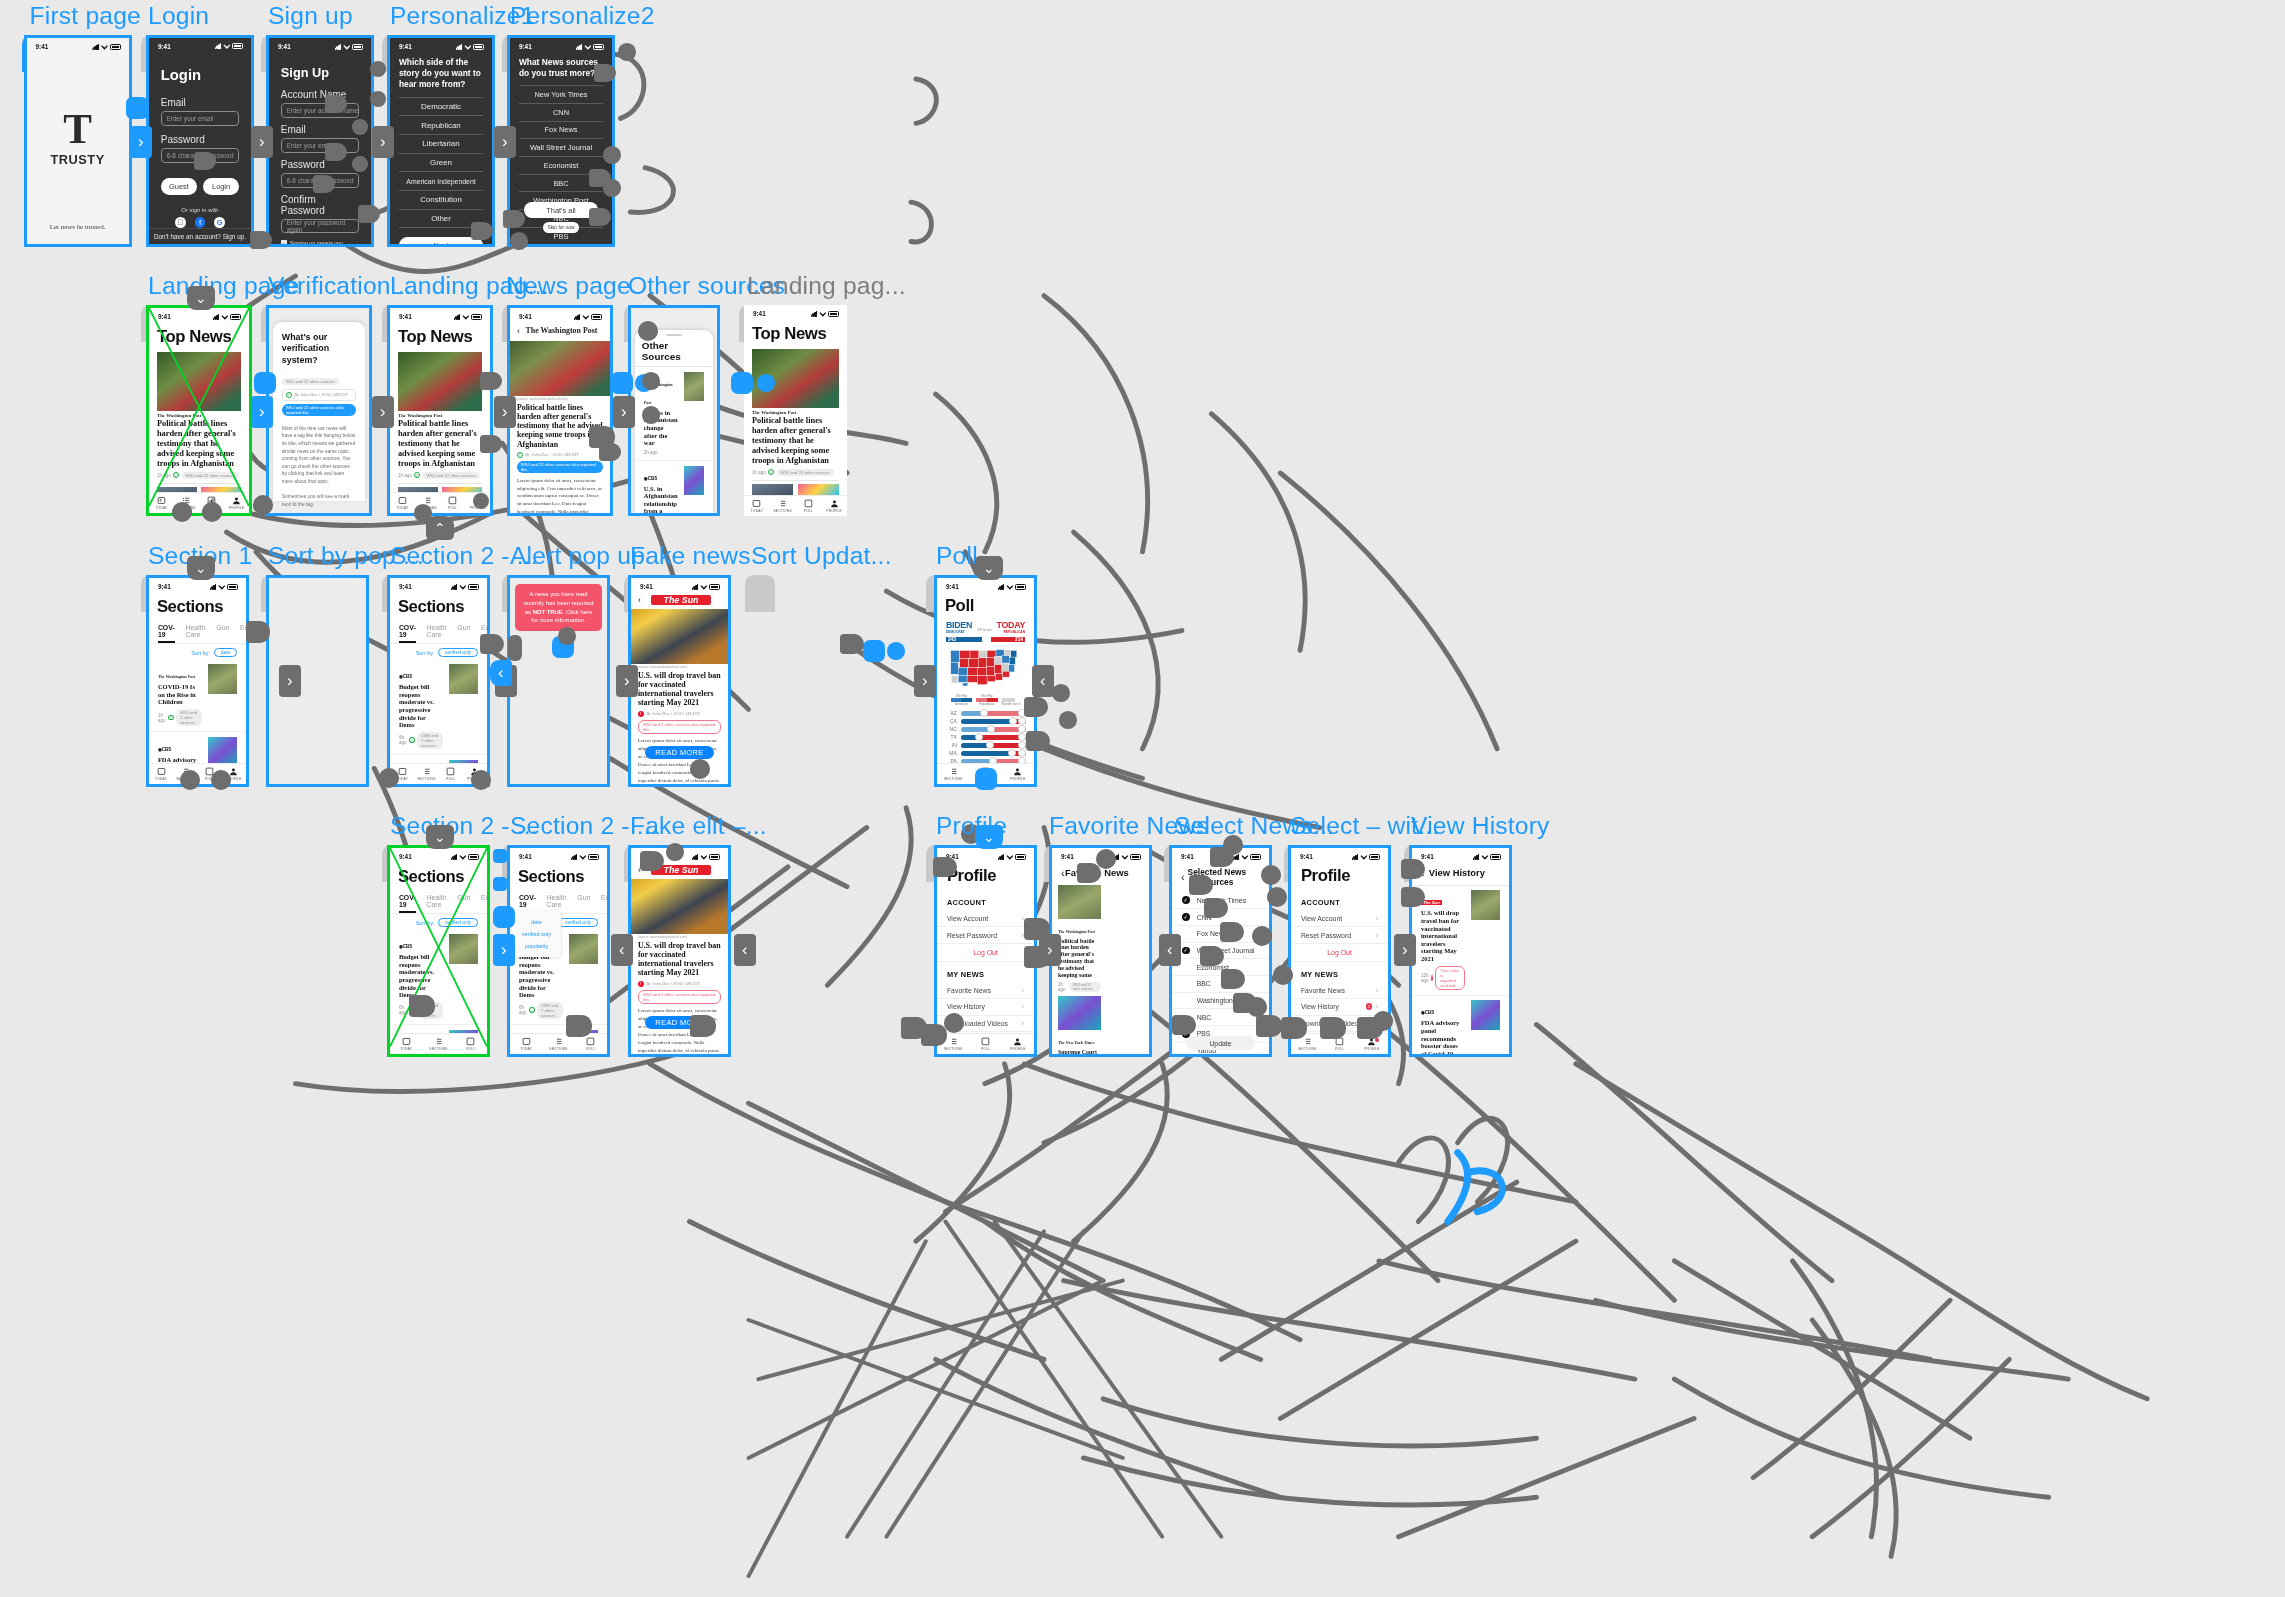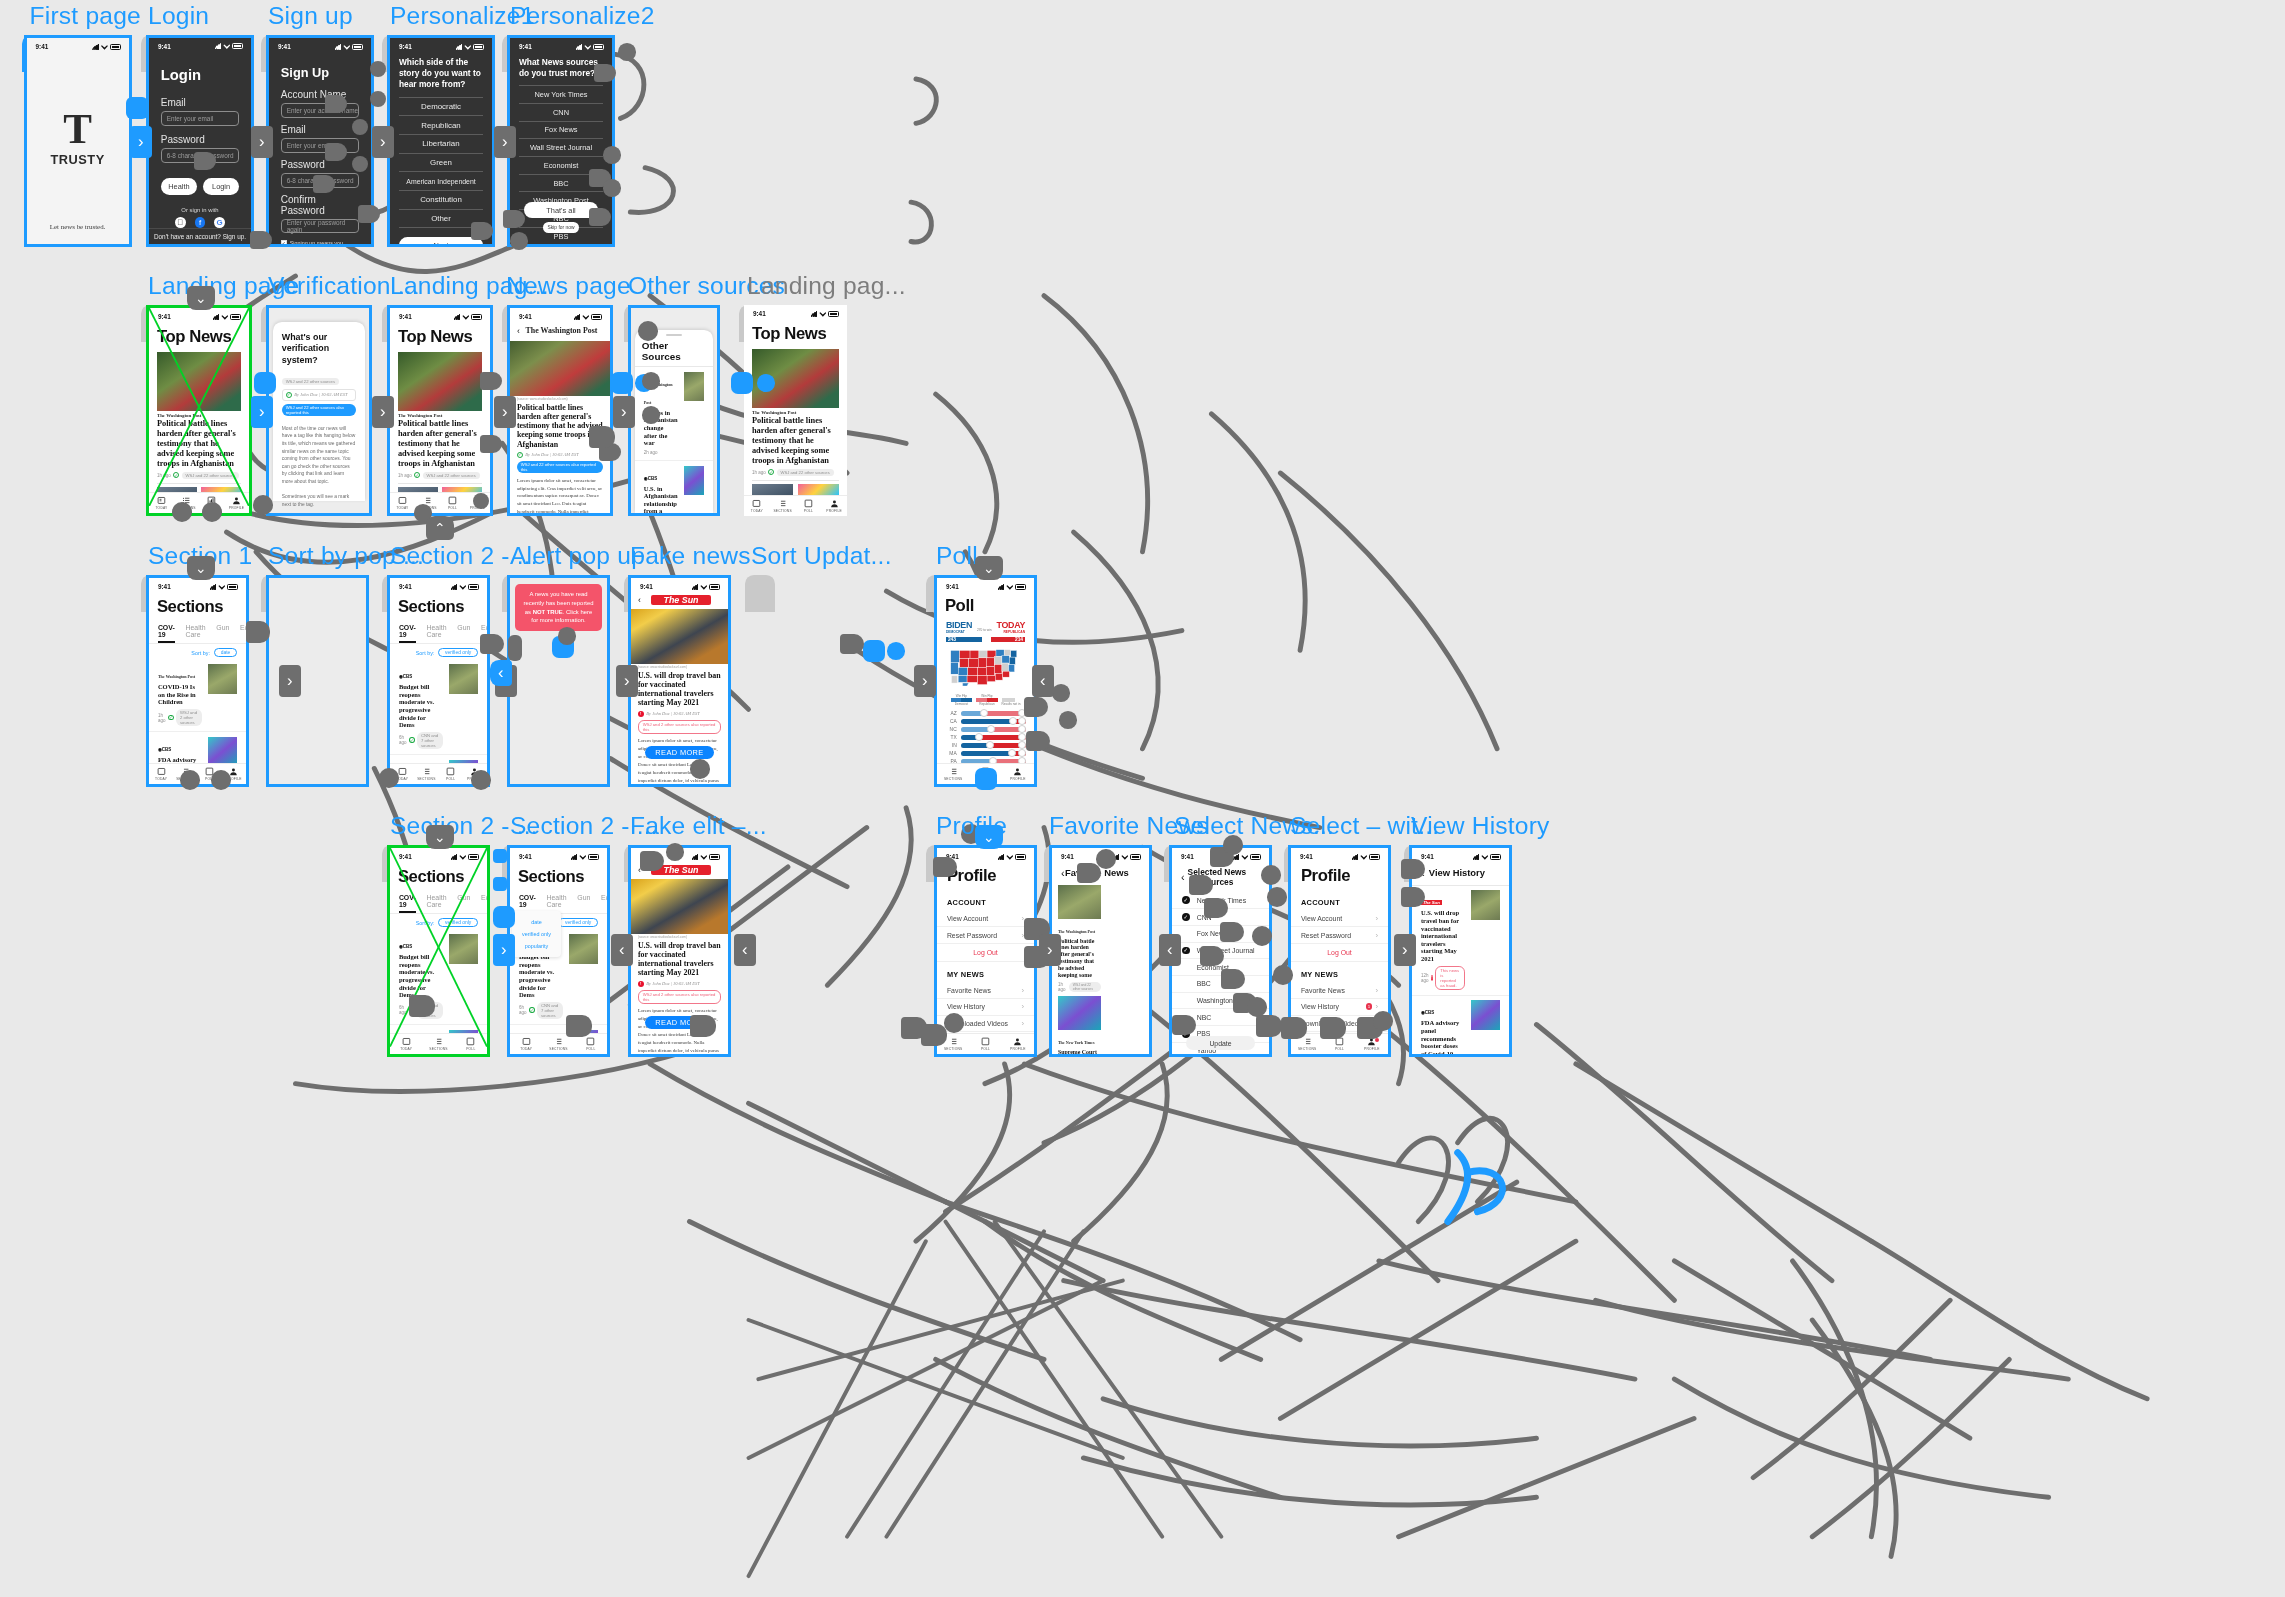--- a/index.html
+++ b/index.html
@@ -294,21 +294,21 @@
       <div class="ob-title">Login</div>
       <div style="margin-top:13.8px;">
         <div class="ob-lbl">Email</div>
         <div class="ob-input">Enter your email</div>
       </div>
       <div style="margin-top:8.9px;">
         <div class="ob-lbl">Password</div>
         <div class="ob-input">6-8 character password</div>
       </div>
       <div style="display:flex;gap:5.9px;margin-top:14.8px;">
-        <div class="pill-btn" style="flex:1;">Health</div>
+        <div class="pill-btn" style="flex:1;">Guest</div>
         <div class="pill-btn" style="flex:1;">Login</div>
       </div>
       <div class="orsign" style="margin-top:11.8px;">Or sign in with</div>
       <div class="sociallist">
         <div class="soc" style="background:#fff;color:#111;"></div>
         <div class="soc" style="background:#1877f2;">f</div>
         <div class="soc" style="background:#fff;color:#4285f4;font-weight:bold;">G</div>
       </div>
     </div>
     <div style="margin-top:auto;border-top:1px solid #4a4a4a;padding:3.9px 0;">

